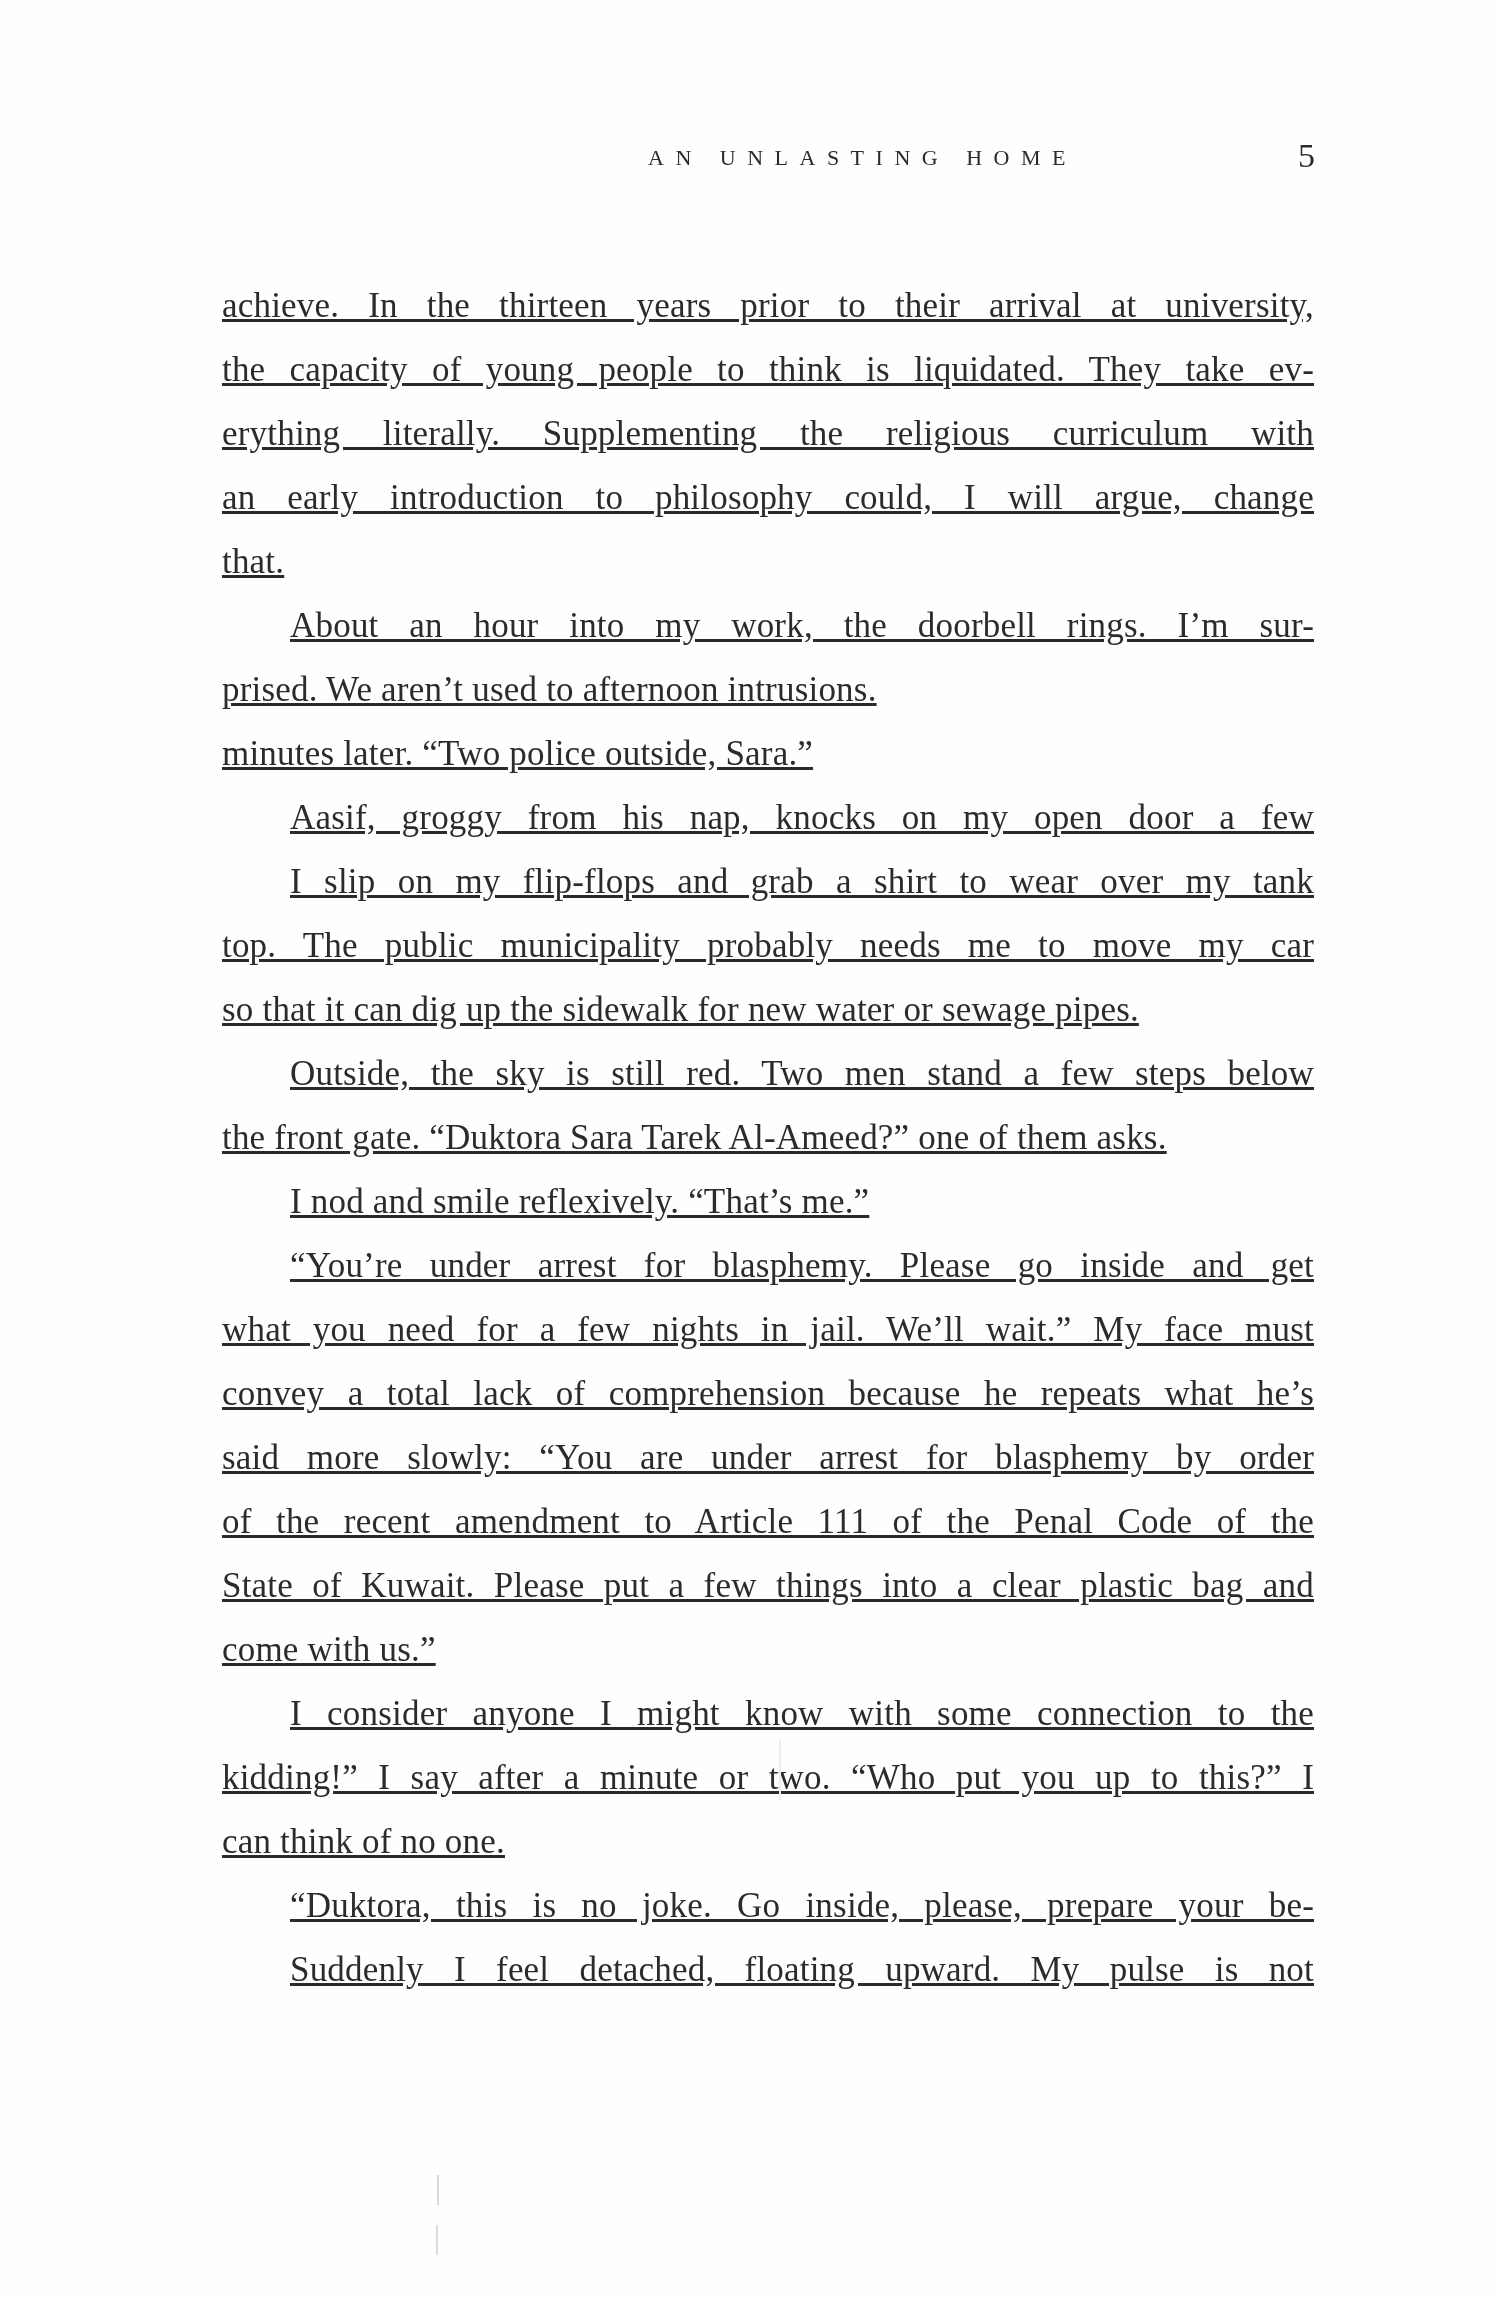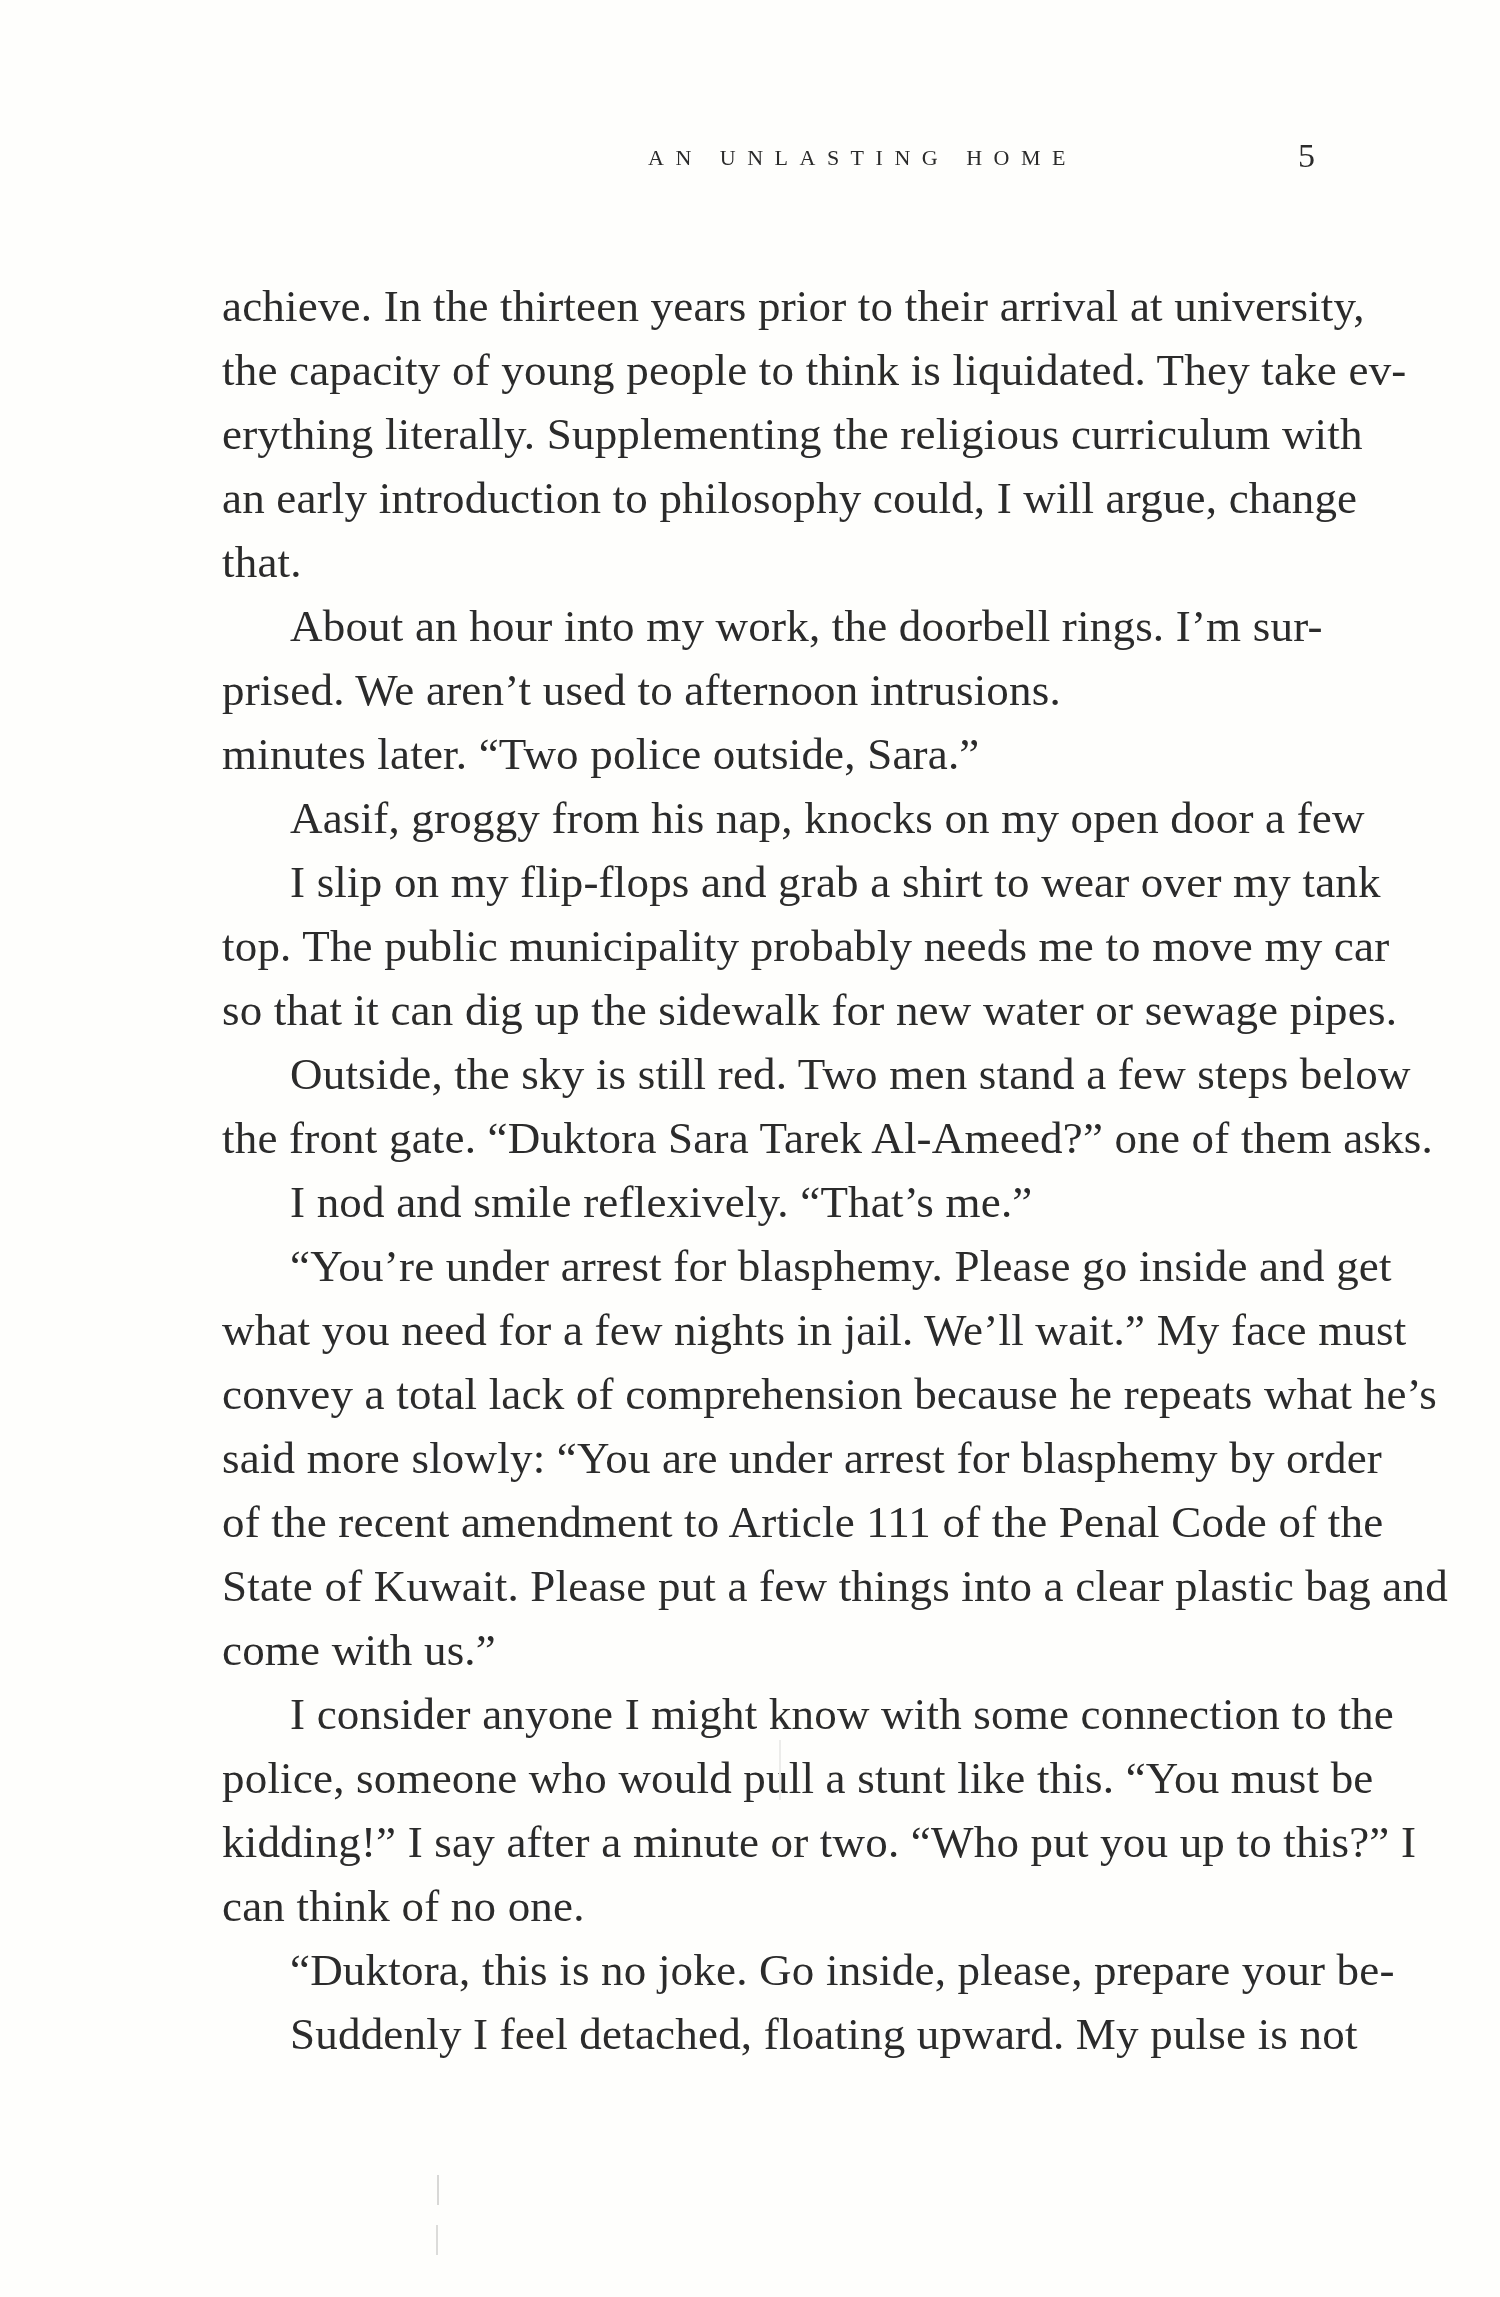--- a/index.html
+++ b/index.html
@@ -28,27 +28,28 @@
     left: 1298px; top: -4px;
     font-size: 34px;
     line-height: 44px;
   }
   .body-text {
     position: absolute;
     left: 222px; top: 274px;
     width: 1092px;
   }
   .line {
-    font-size: 45px;
+    font-size: 35px;
     line-height: 64px;
     height: 64px;
     white-space: nowrap;
     text-align: justify;
     text-align-last: justify;
     letter-spacing: 0.2px;
+    text-decoration: underline;
   }
   .line.indent { padding-left: 68px; }
   .line.last { text-align-last: left; }
   .scan-mark {
     position: absolute;
     background: #e6e6e4;
     width: 2px;
   }
 </style>
 </head>
@@ -76,21 +77,20 @@
     <div class="line last">the front gate. “Duktora Sara Tarek Al-Ameed?” one of them asks.</div>
     <div class="line indent last">I nod and smile reflexively. “That’s me.”</div>
     <div class="line indent">“You’re under arrest for blasphemy. Please go inside and get</div>
     <div class="line">what you need for a few nights in jail. We’ll wait.” My face must</div>
     <div class="line">convey a total lack of comprehension because he repeats what he’s</div>
     <div class="line">said more slowly: “You are under arrest for blasphemy by order</div>
     <div class="line">of the recent amendment to Article 111 of the Penal Code of the</div>
     <div class="line">State of Kuwait. Please put a few things into a clear plastic bag and</div>
     <div class="line last">come with us.”</div>
     <div class="line indent">I consider anyone I might know with some connection to the</div>
-    <div class="line">police, someone who would pull a stunt like this. “You must be</div>
     <div class="line">kidding!” I say after a minute or two. “Who put you up to this?” I</div>
     <div class="line last">can think of no one.</div>
     <div class="line indent">“Duktora, this is no joke. Go inside, please, prepare your be-</div>
     <div class="line indent">Suddenly I feel detached, floating upward. My pulse is not</div>
   </div>
 
 <div class="scan-mark" style="left:779px; top:1740px; height:60px; background:#ececea;"></div>
 <div class="scan-mark" style="left:437px; top:2175px; height:30px; background:#d8d8d6;"></div>
 <div class="scan-mark" style="left:436px; top:2225px; height:30px; background:#dcdcda;"></div>
 

